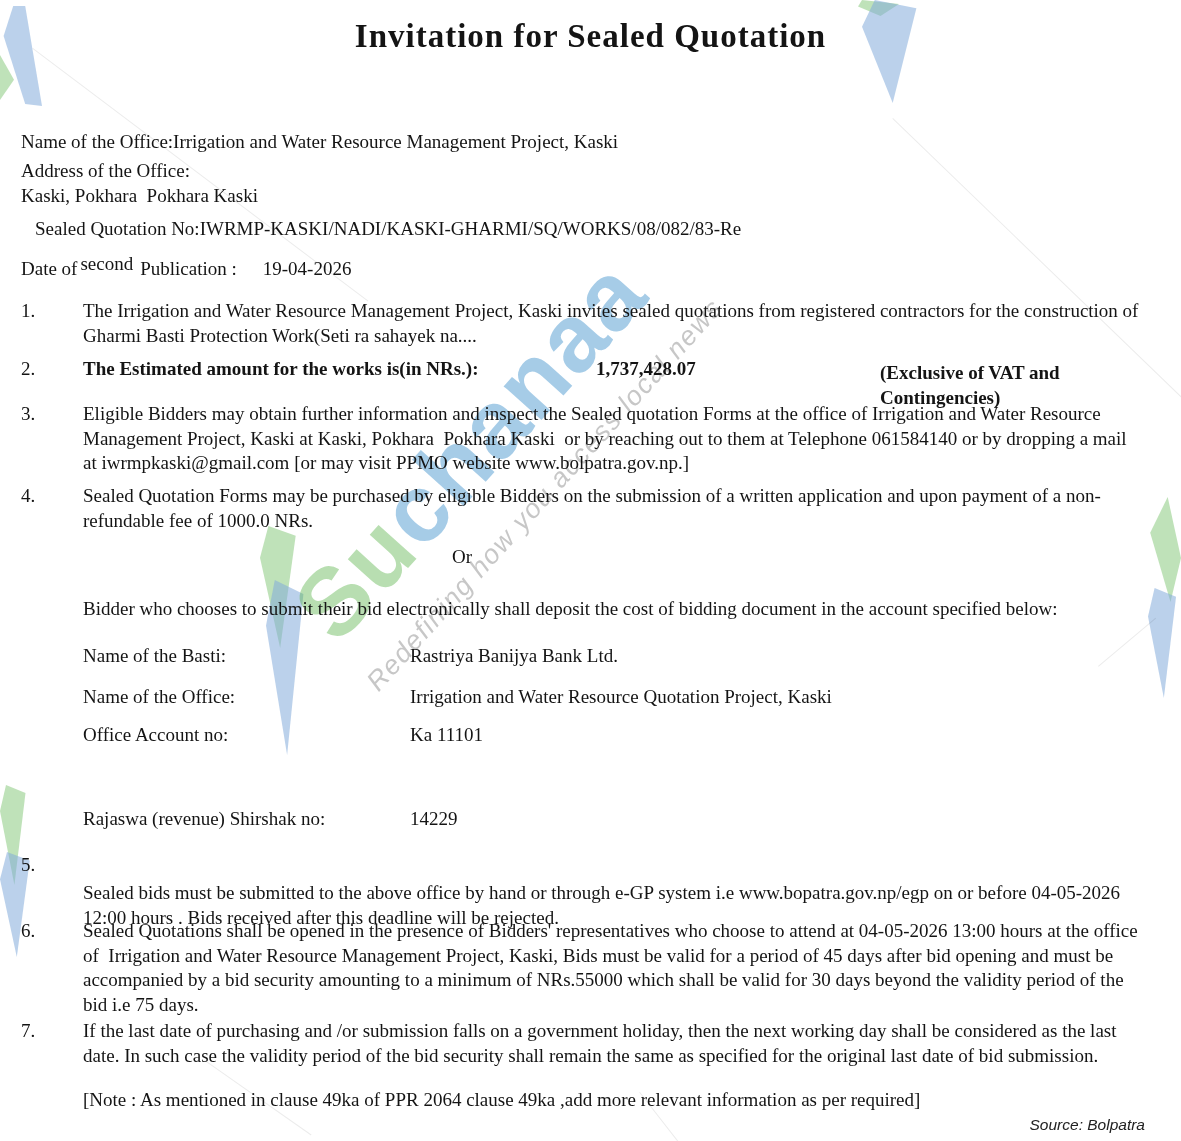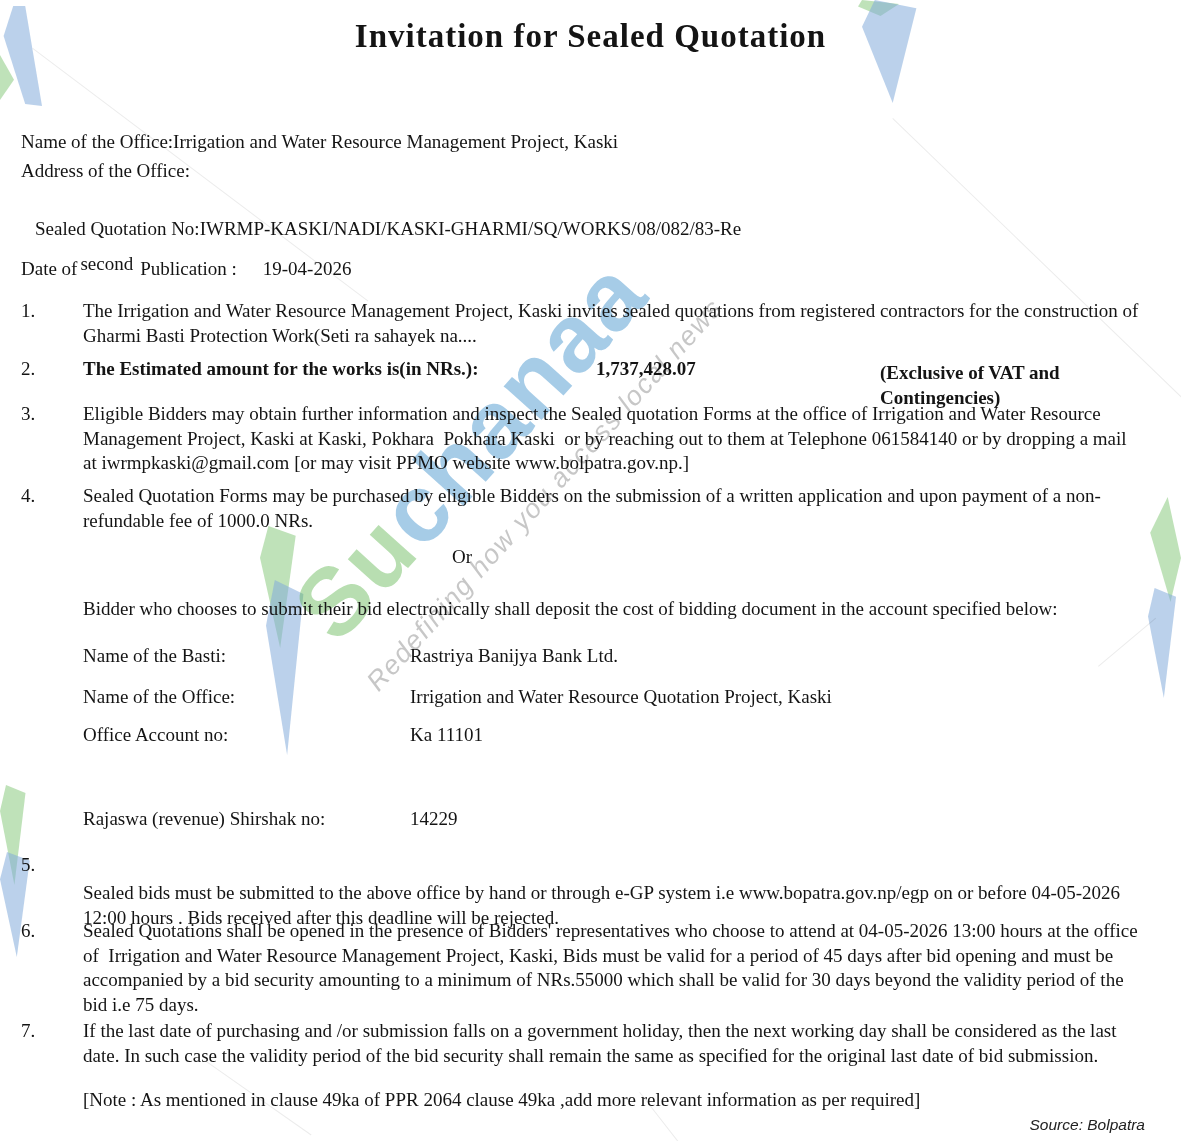--- a/index.html
+++ b/index.html
@@ -76,20 +76,21 @@
   <div class="line" style="left:640px;top:1092px;width:90px;transform:rotate(52deg);"></div>
   <div class="line" style="left:1098px;top:666px;width:75px;transform:rotate(-40deg);"></div>
 
   <div class="wm-word"><span style="color:#58b347;">Su</span><span style="color:#2d87c8;">chanaa</span></div>
   <div class="wm-tagline">Redefining how you access local news</div>
 
   <div class="doc-title">Invitation for Sealed Quotation</div>
 
   <div class="txt" style="left:21px;top:130px;width:1130px;">Name of the Office:Irrigation and Water Resource Management Project, Kaski</div>
   <div class="txt" style="left:21px;top:159px;">Address of the Office:</div>
+  <div class="txt" style="left:21px;top:184px;">Kaski, Pokhara  Pokhara Kaski</div>
   <div class="txt" style="left:35px;top:217px;width:1130px;">Sealed Quotation No:IWRMP-KASKI/NADI/KASKI-GHARMI/SQ/WORKS/08/082/83-Re</div>
   <div class="txt" style="left:21px;top:257px;"><span>Date of</span><span class="raised">second</span><span>Publication :</span><span class="date-val">19-04-2026</span></div>
 
   <div class="num" style="top:299px;">1.</div>
   <div class="txt item-text" style="top:299px;">The Irrigation and Water Resource Management Project, Kaski invites sealed quotations from registered contractors for the construction of Gharmi Basti Protection Work(Seti ra sahayek na....</div>
 
   <div class="num" style="top:357px;">2.</div>
   <div class="txt" style="left:83px;top:357px;width:1058px;font-weight:bold;"><span>The Estimated amount for the works is(in NRs.):</span><span class="amount">1,737,428.07</span><span class="vat-note">(Exclusive of VAT and Contingencies)</span></div>
 
   <div class="num" style="top:402px;">3.</div>

